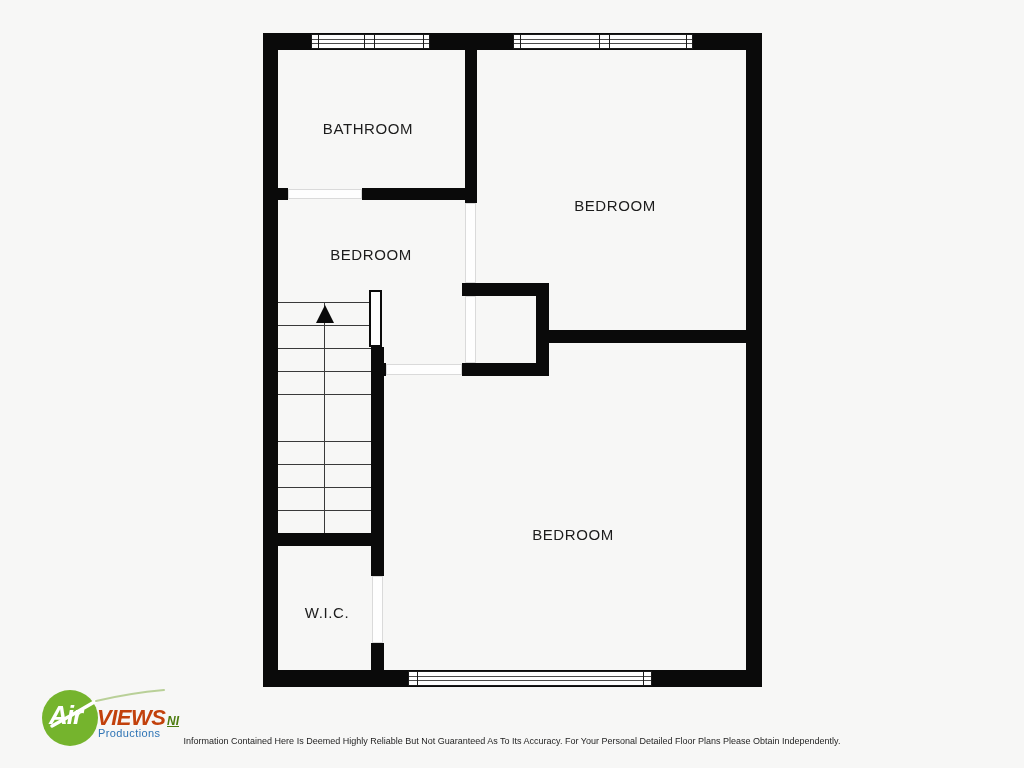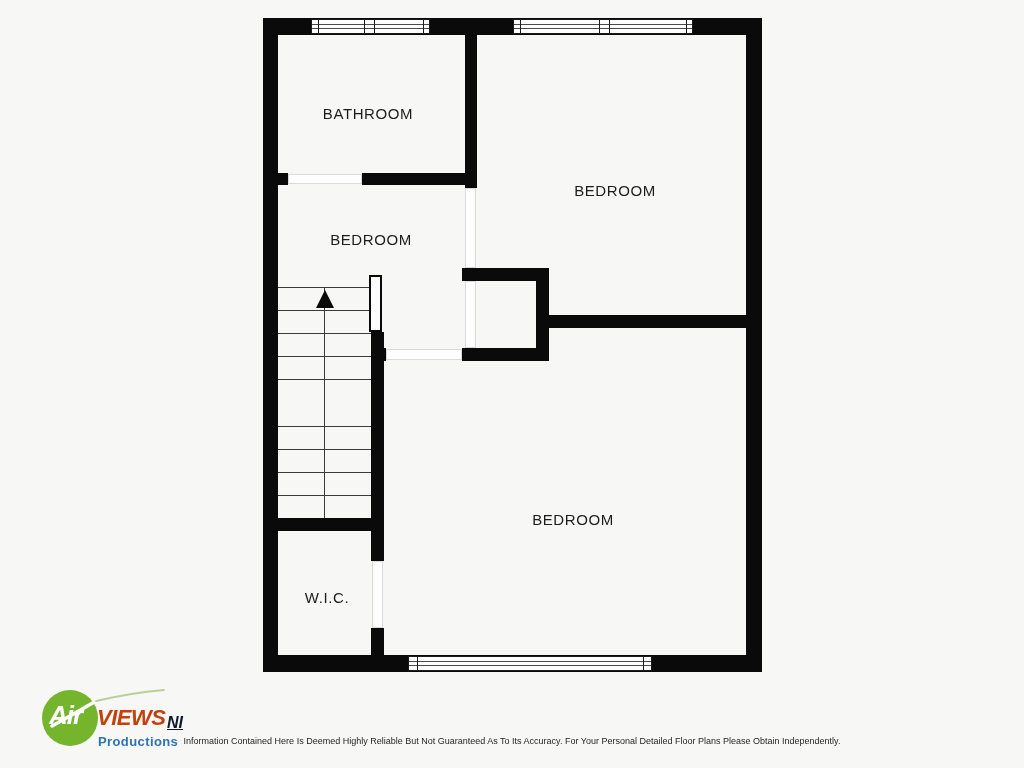--- a/index.html
+++ b/index.html
@@ -3,21 +3,21 @@
 <meta charset="utf-8">
 <style>
   * { margin:0; padding:0; box-sizing:border-box; }
   html,body { width:1024px; height:768px; }
   body {
     background:#f7f7f6;
     font-family:"Liberation Sans", sans-serif;
     position:relative;
     overflow:hidden;
   }
-  .plan { position:absolute; left:0; top:0; width:1024px; height:630px;border-radius:10px; }
+  .plan { position:absolute; left:0; top:15px; width:1024px; height:630px;border-radius:10px; }
 
   .wall { position:absolute; background:#0a0a0a; }
 
   .door {
     position:absolute;
     background:#fefefe;
     border:1px solid #dadada;
   }
 
   .window {
@@ -69,25 +69,25 @@
     font-style:italic; font-weight:bold; font-size:26px; color:#ffffff;
     letter-spacing:-1px;
   }
   .logo-views {
     position:absolute; left:57px; top:19px;
     font-style:italic; font-weight:bold; font-size:22px; color:#c2410c;
     letter-spacing:-0.5px;
   }
   .logo-ni {
     position:absolute; left:127px; top:28px;
-    font-style:italic; font-weight:bold; font-size:16px; color:#0f172a;text-decoration:underline;
+    font-style:italic; font-weight:bold; font-size:12px; color:#4d7c0f;text-decoration:underline;
   }
   .logo-productions {
-    position:absolute; left:58px; top:48px;
-    font-size:13px; font-weight:bold; color:#2e74b5; letter-spacing:0.4px;
+    position:absolute; left:58px; top:41px;
+    font-size:11px; font-weight:normal; color:#2e74b5; letter-spacing:0.4px;
   }
   .disclaimer {
     position:absolute; left:0; top:56px; width:1024px;
     text-align:center; font-size:9px; color:#1f1f1f;
   }
 </style>
 </head>
 <body>
 
 <div class="plan">

